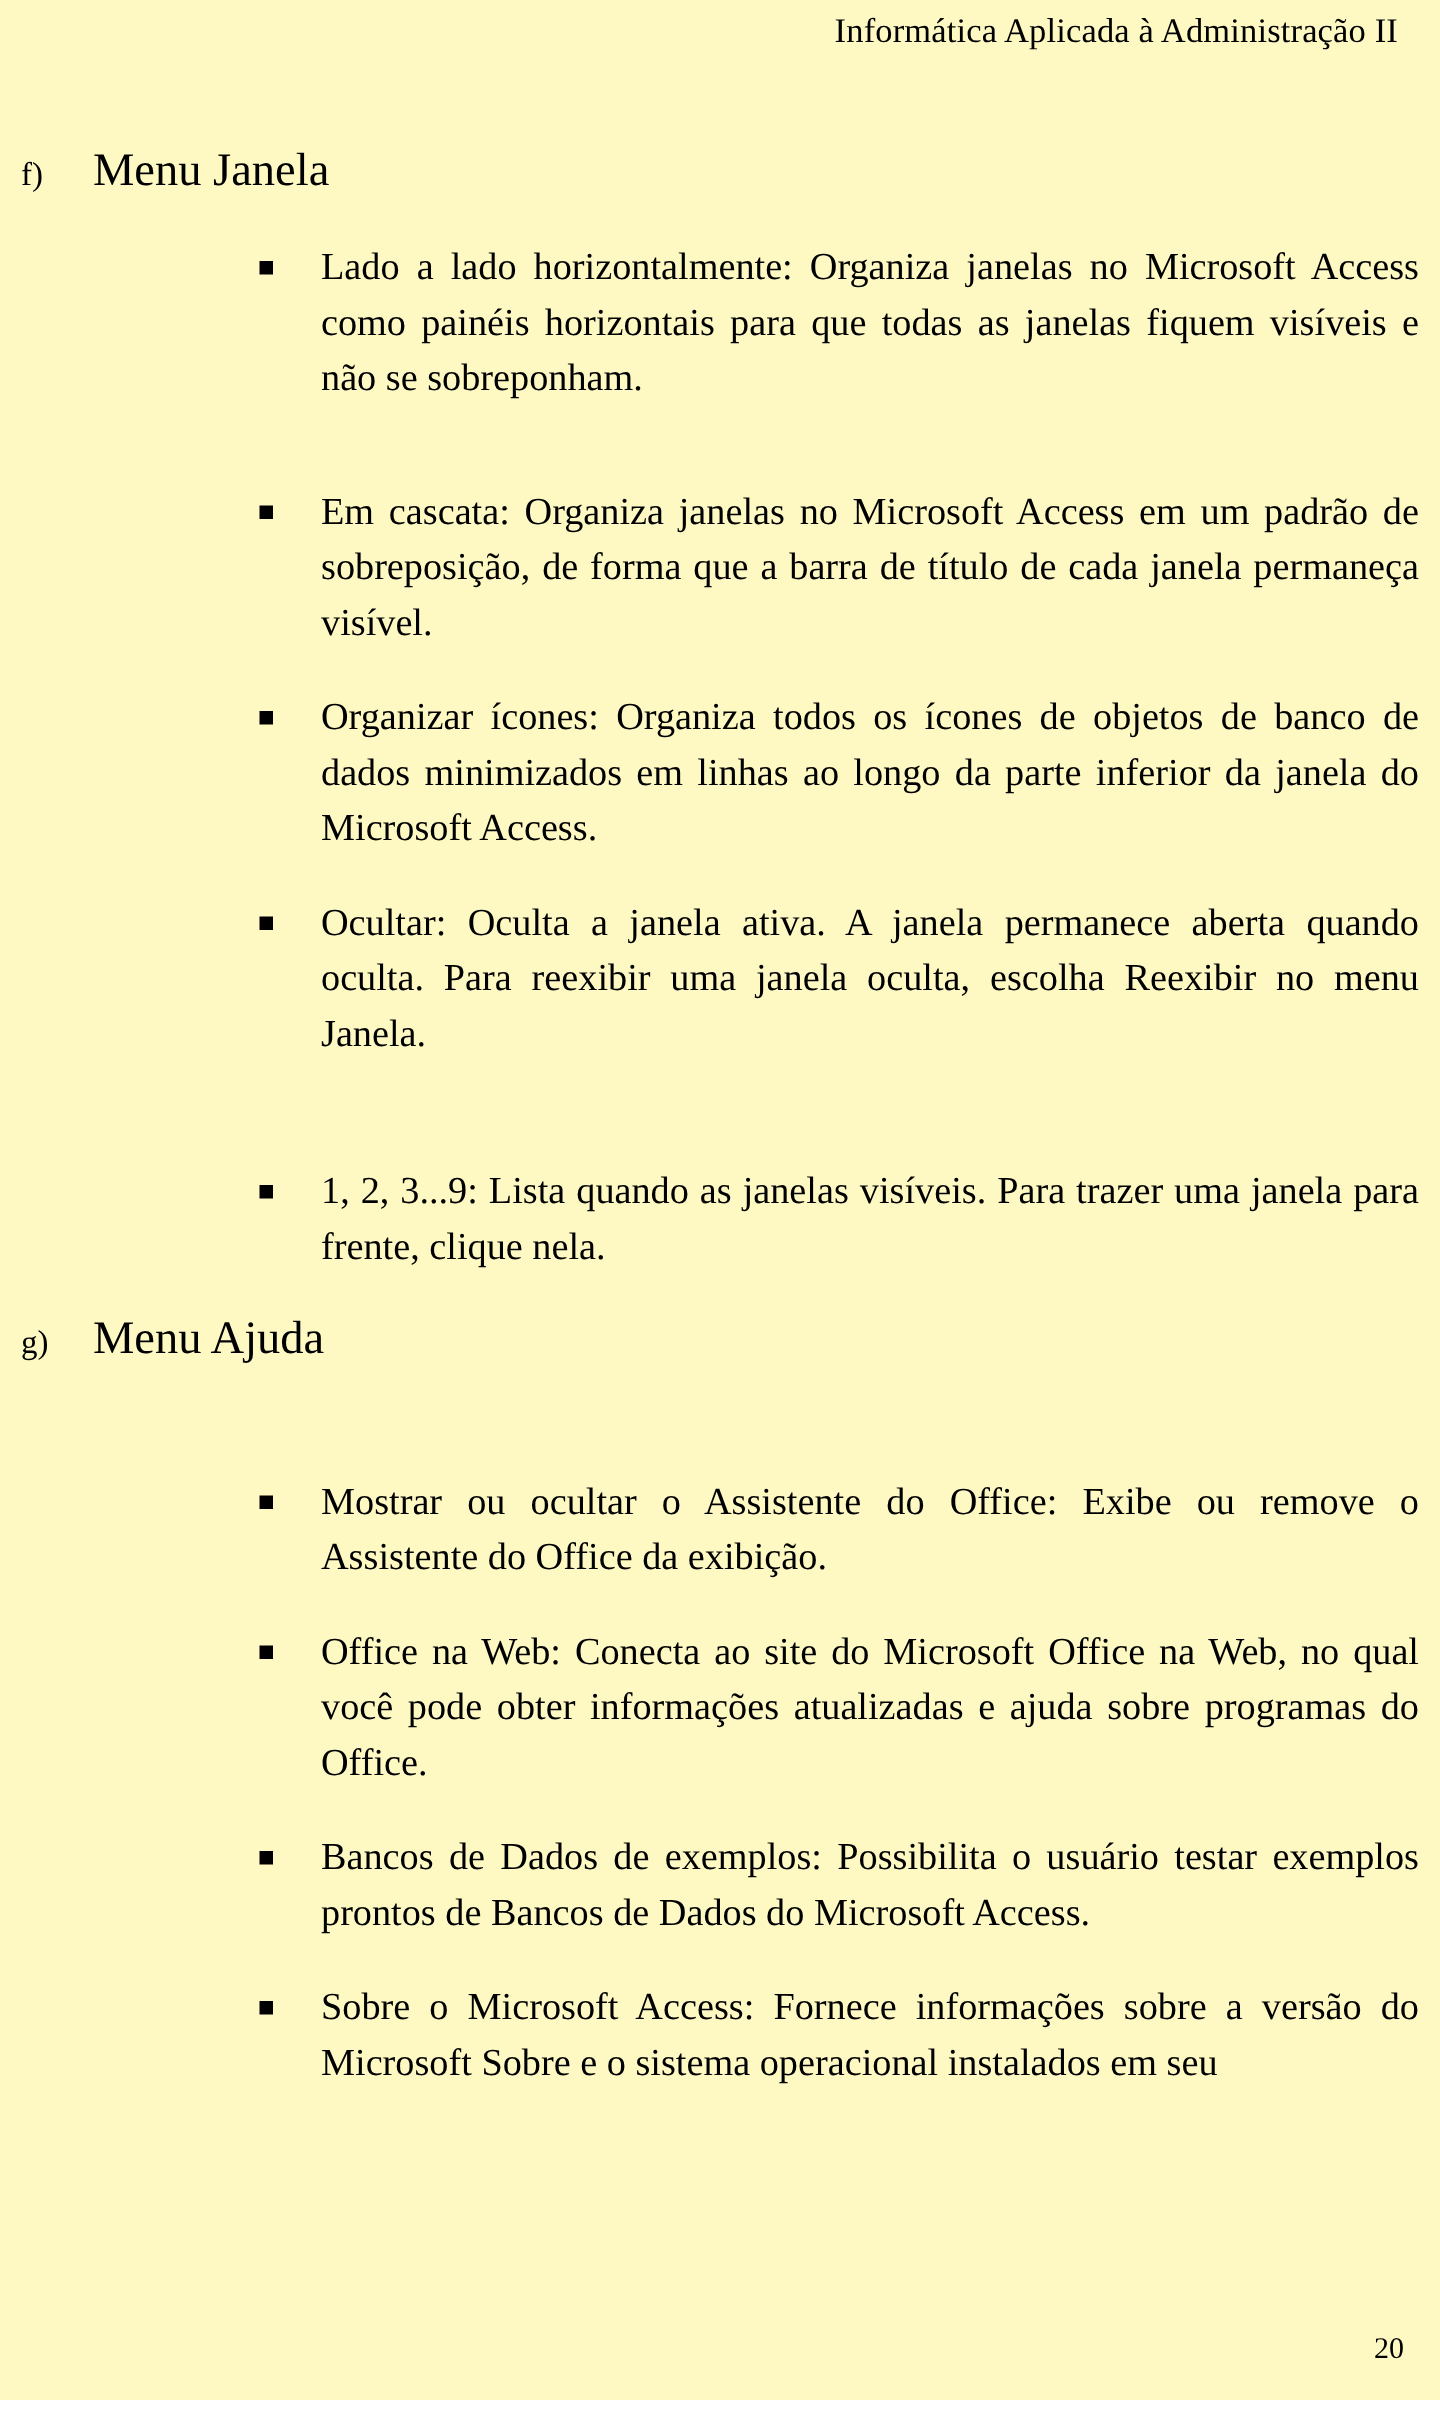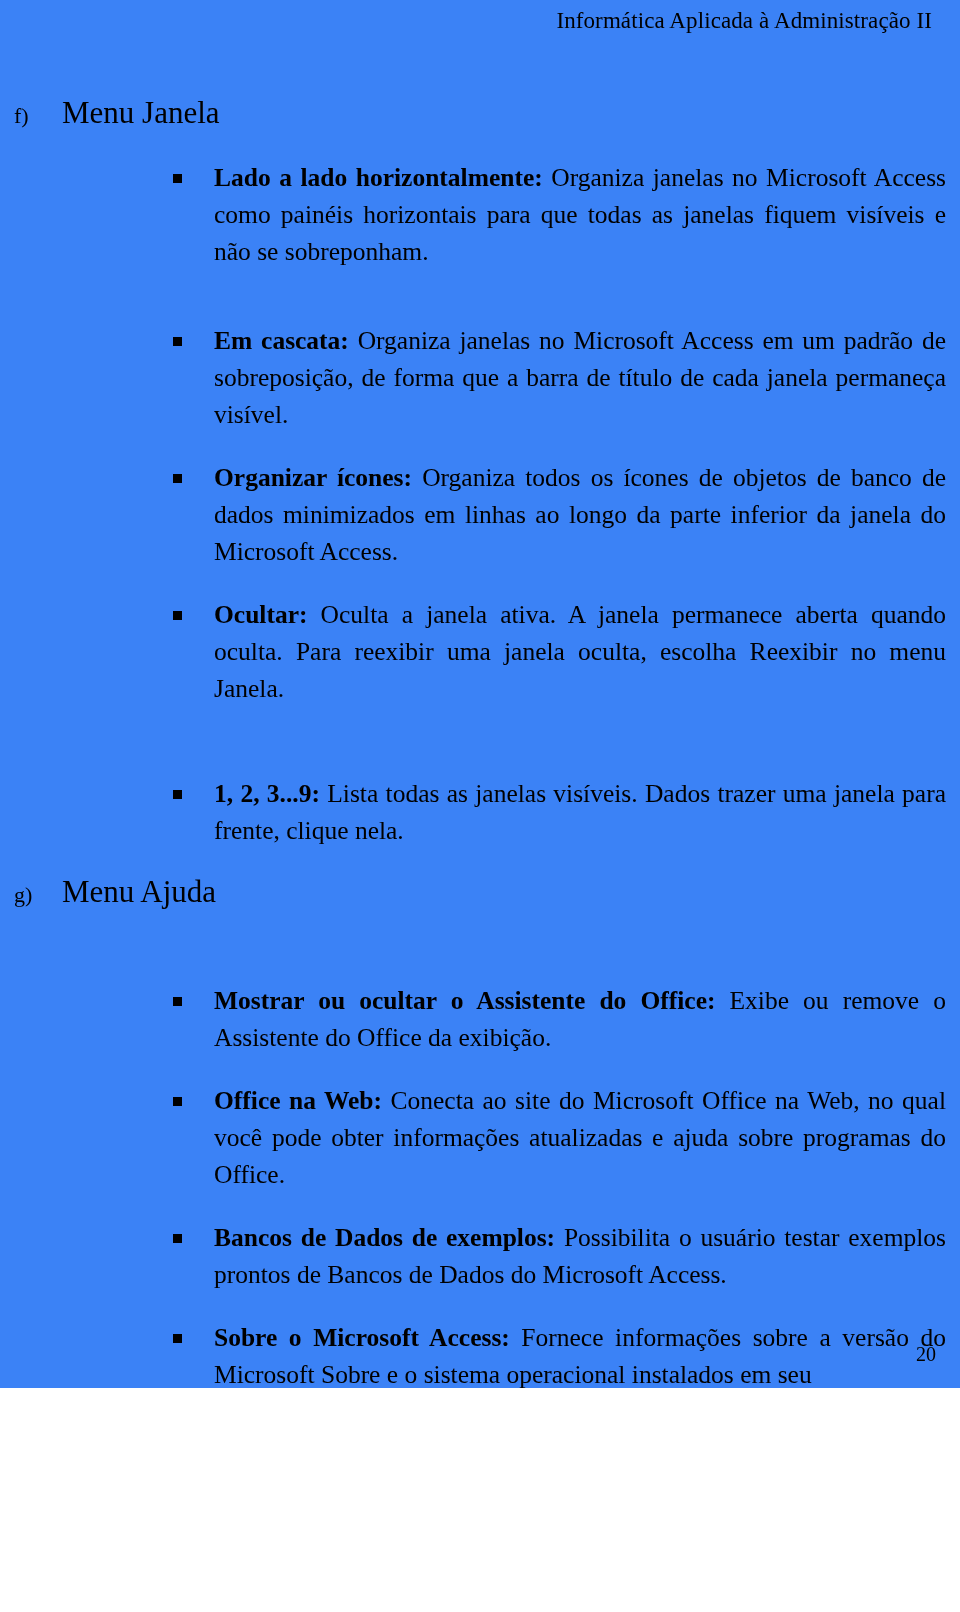--- a/index.html
+++ b/index.html
@@ -7,22 +7,22 @@
     padding: 0;
     background: #ffffff;
   }
   body {
     font-family: "Liberation Serif", "DejaVu Serif", serif;
     color: #000000;
   }
   .page {
     position: relative;
     width: 960px;
-    height: 1388px;
-    background: #3b82f6;
+    height: 1600px;
+    background: #fef9c3;
     overflow: hidden;
     box-sizing: border-box;
   }
 
   
   .header {
     position: absolute;
     top: 6px;
     left: 0;
     right: 28px;
@@ -77,21 +77,21 @@
   .bullet .sq {
     position: absolute;
     left: 17px;
     top: 15px;
     width: 9px;
     height: 9px;
     background: #000000;
     display: block;
   }
   .bullet b {
-    font-weight: bold;
+    font-weight: normal;
   }
   .gap-m { height: 26px; }
   .gap-l { height: 34px; }
   .gap-xl { height: 44px; }
 
   
   .page-number {
     position: absolute;
     bottom: 18px;
     right: 24px;
@@ -148,21 +148,21 @@
         <b>Ocultar:</b><span> Oculta a janela ativa. A janela permanece aberta quando oculta. Para reexibir uma janela oculta, escolha Reexibir no menu Janela.</span>
       </li>
 
       <div class="gap-l"></div>
 
 
       <div class="gap-l"></div>
 
       <li class="bullet">
         <span class="sq"></span>
-        <b>1, 2, 3...9:</b><span> Lista todas as janelas visíveis. Dados trazer uma janela para frente, clique nela.</span>
+        <b>1, 2, 3...9:</b><span> Lista quando as janelas visíveis. Para trazer uma janela para frente, clique nela.</span>
       </li>
 
     </ul>
 
     <div class="gap-m"></div>
 
     <div class="section-heading">
       <span class="marker">g)</span>
       <span class="title">Menu Ajuda</span>
     </div>

